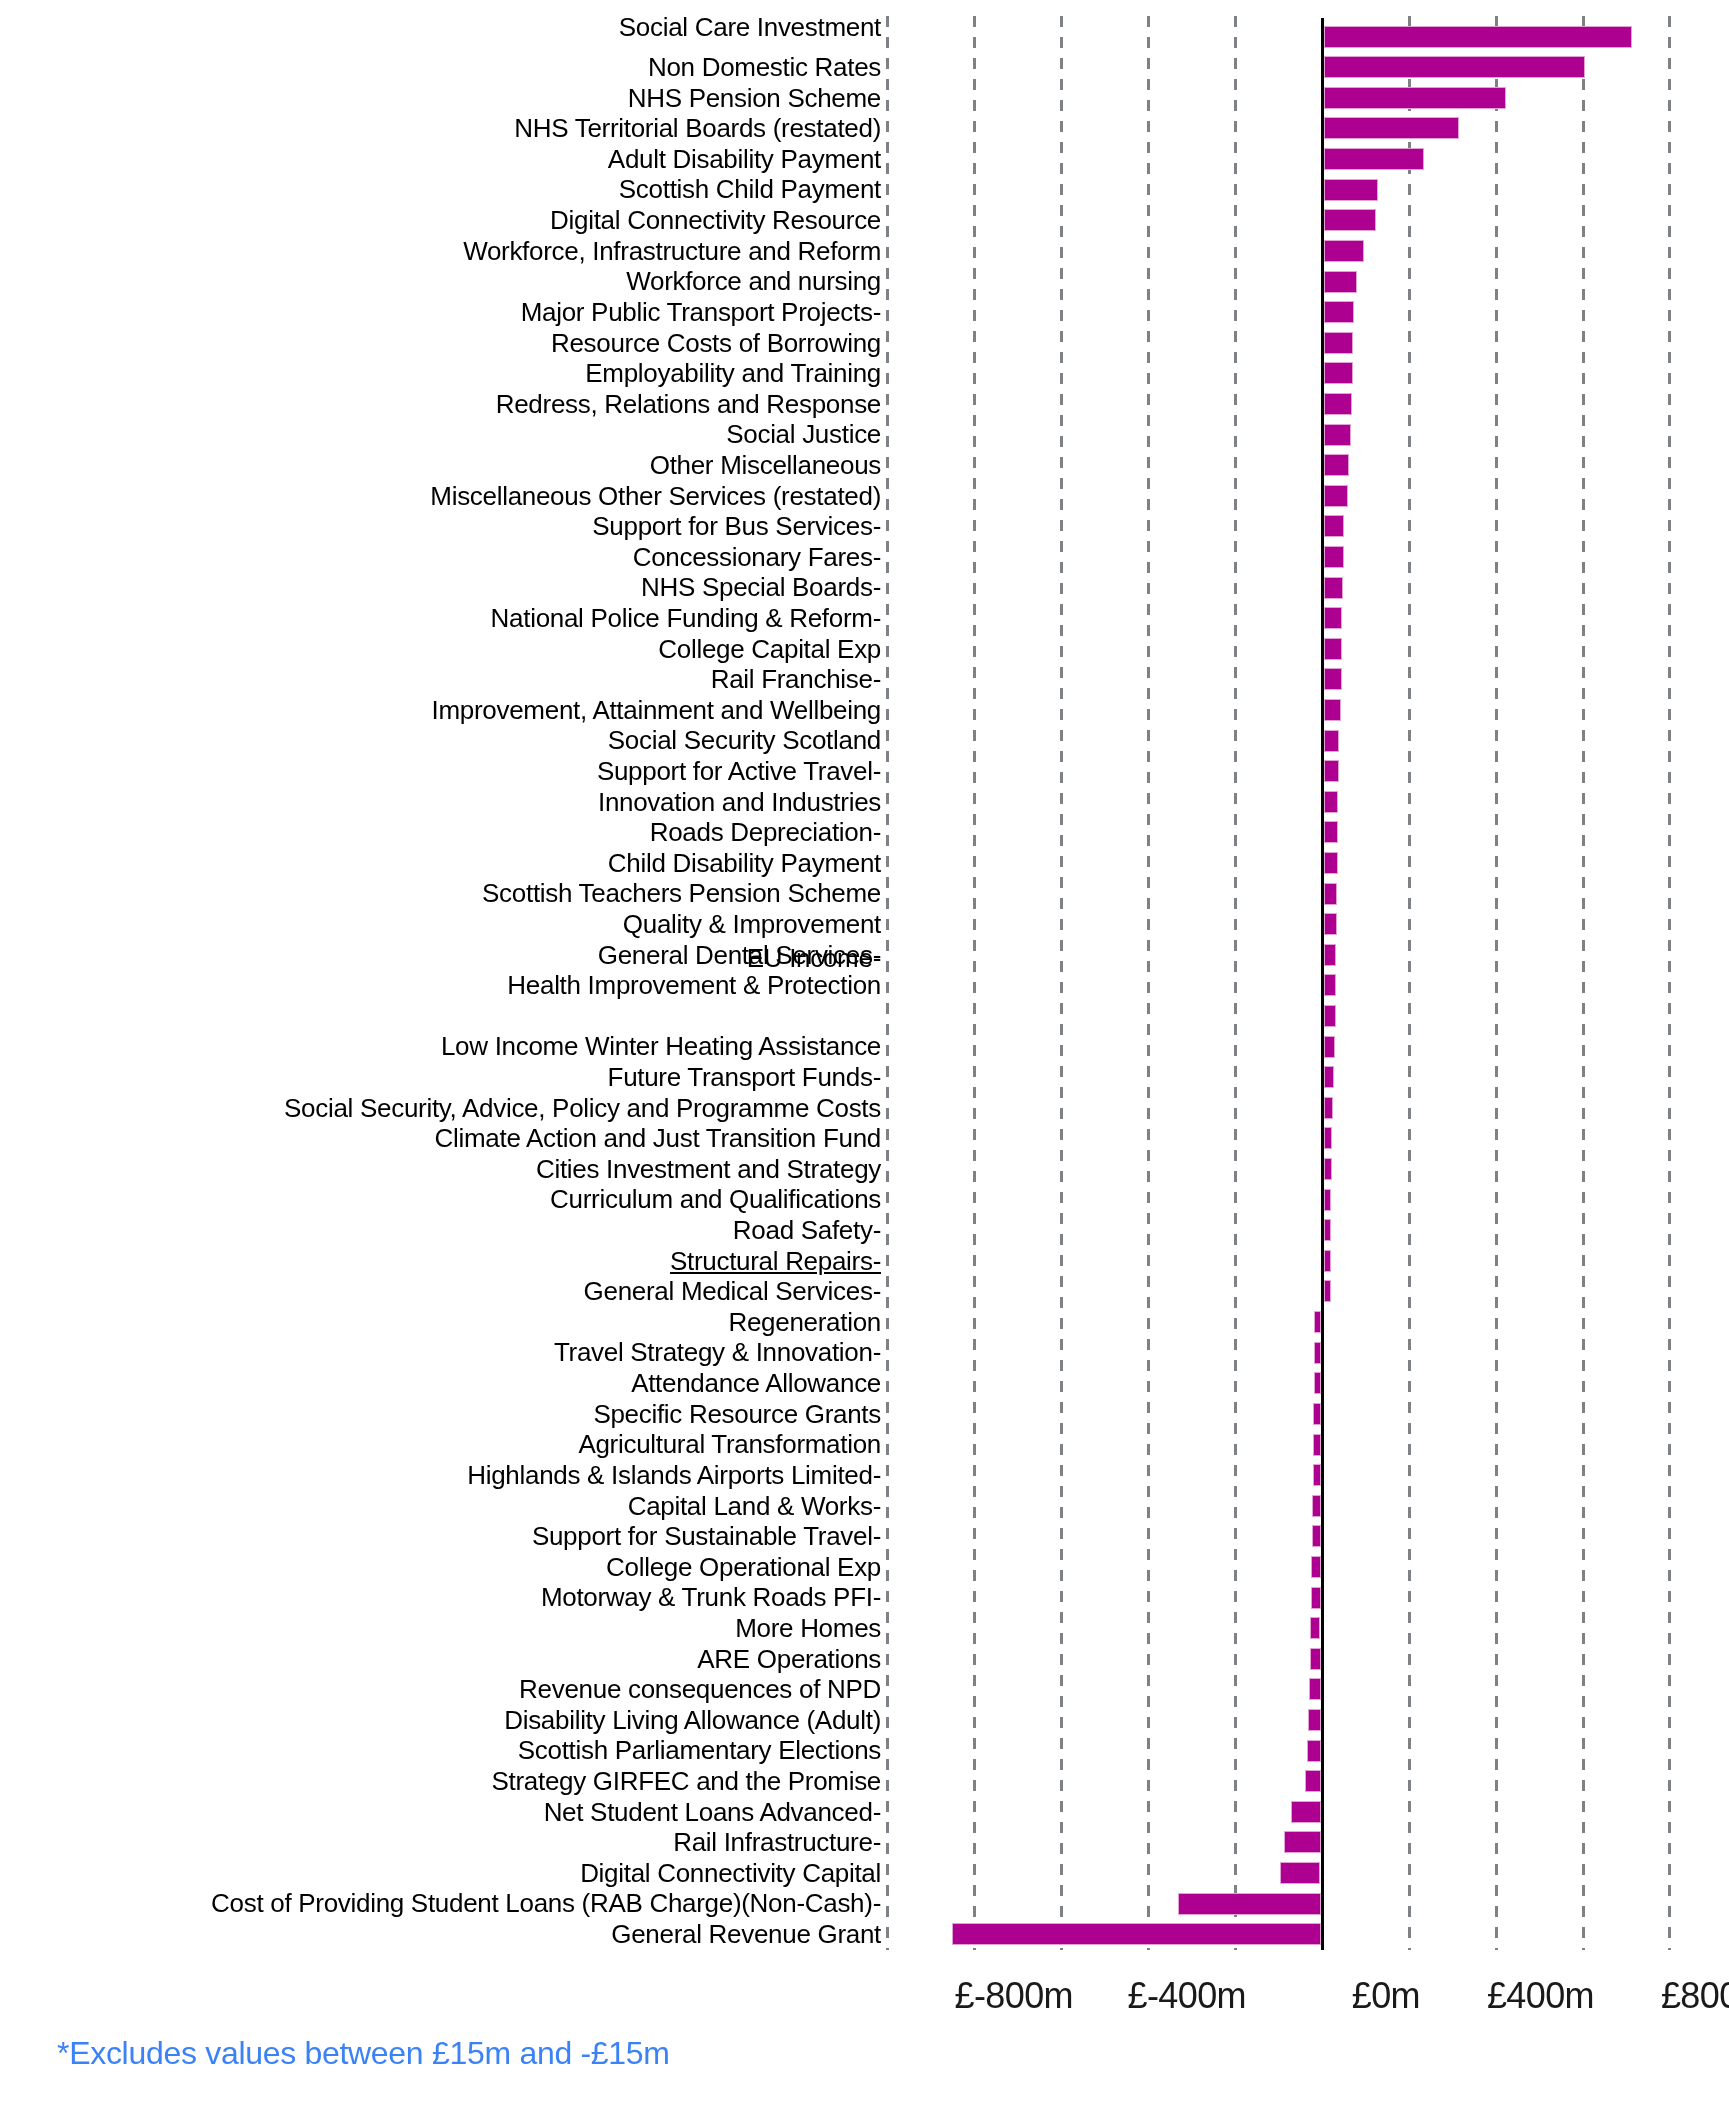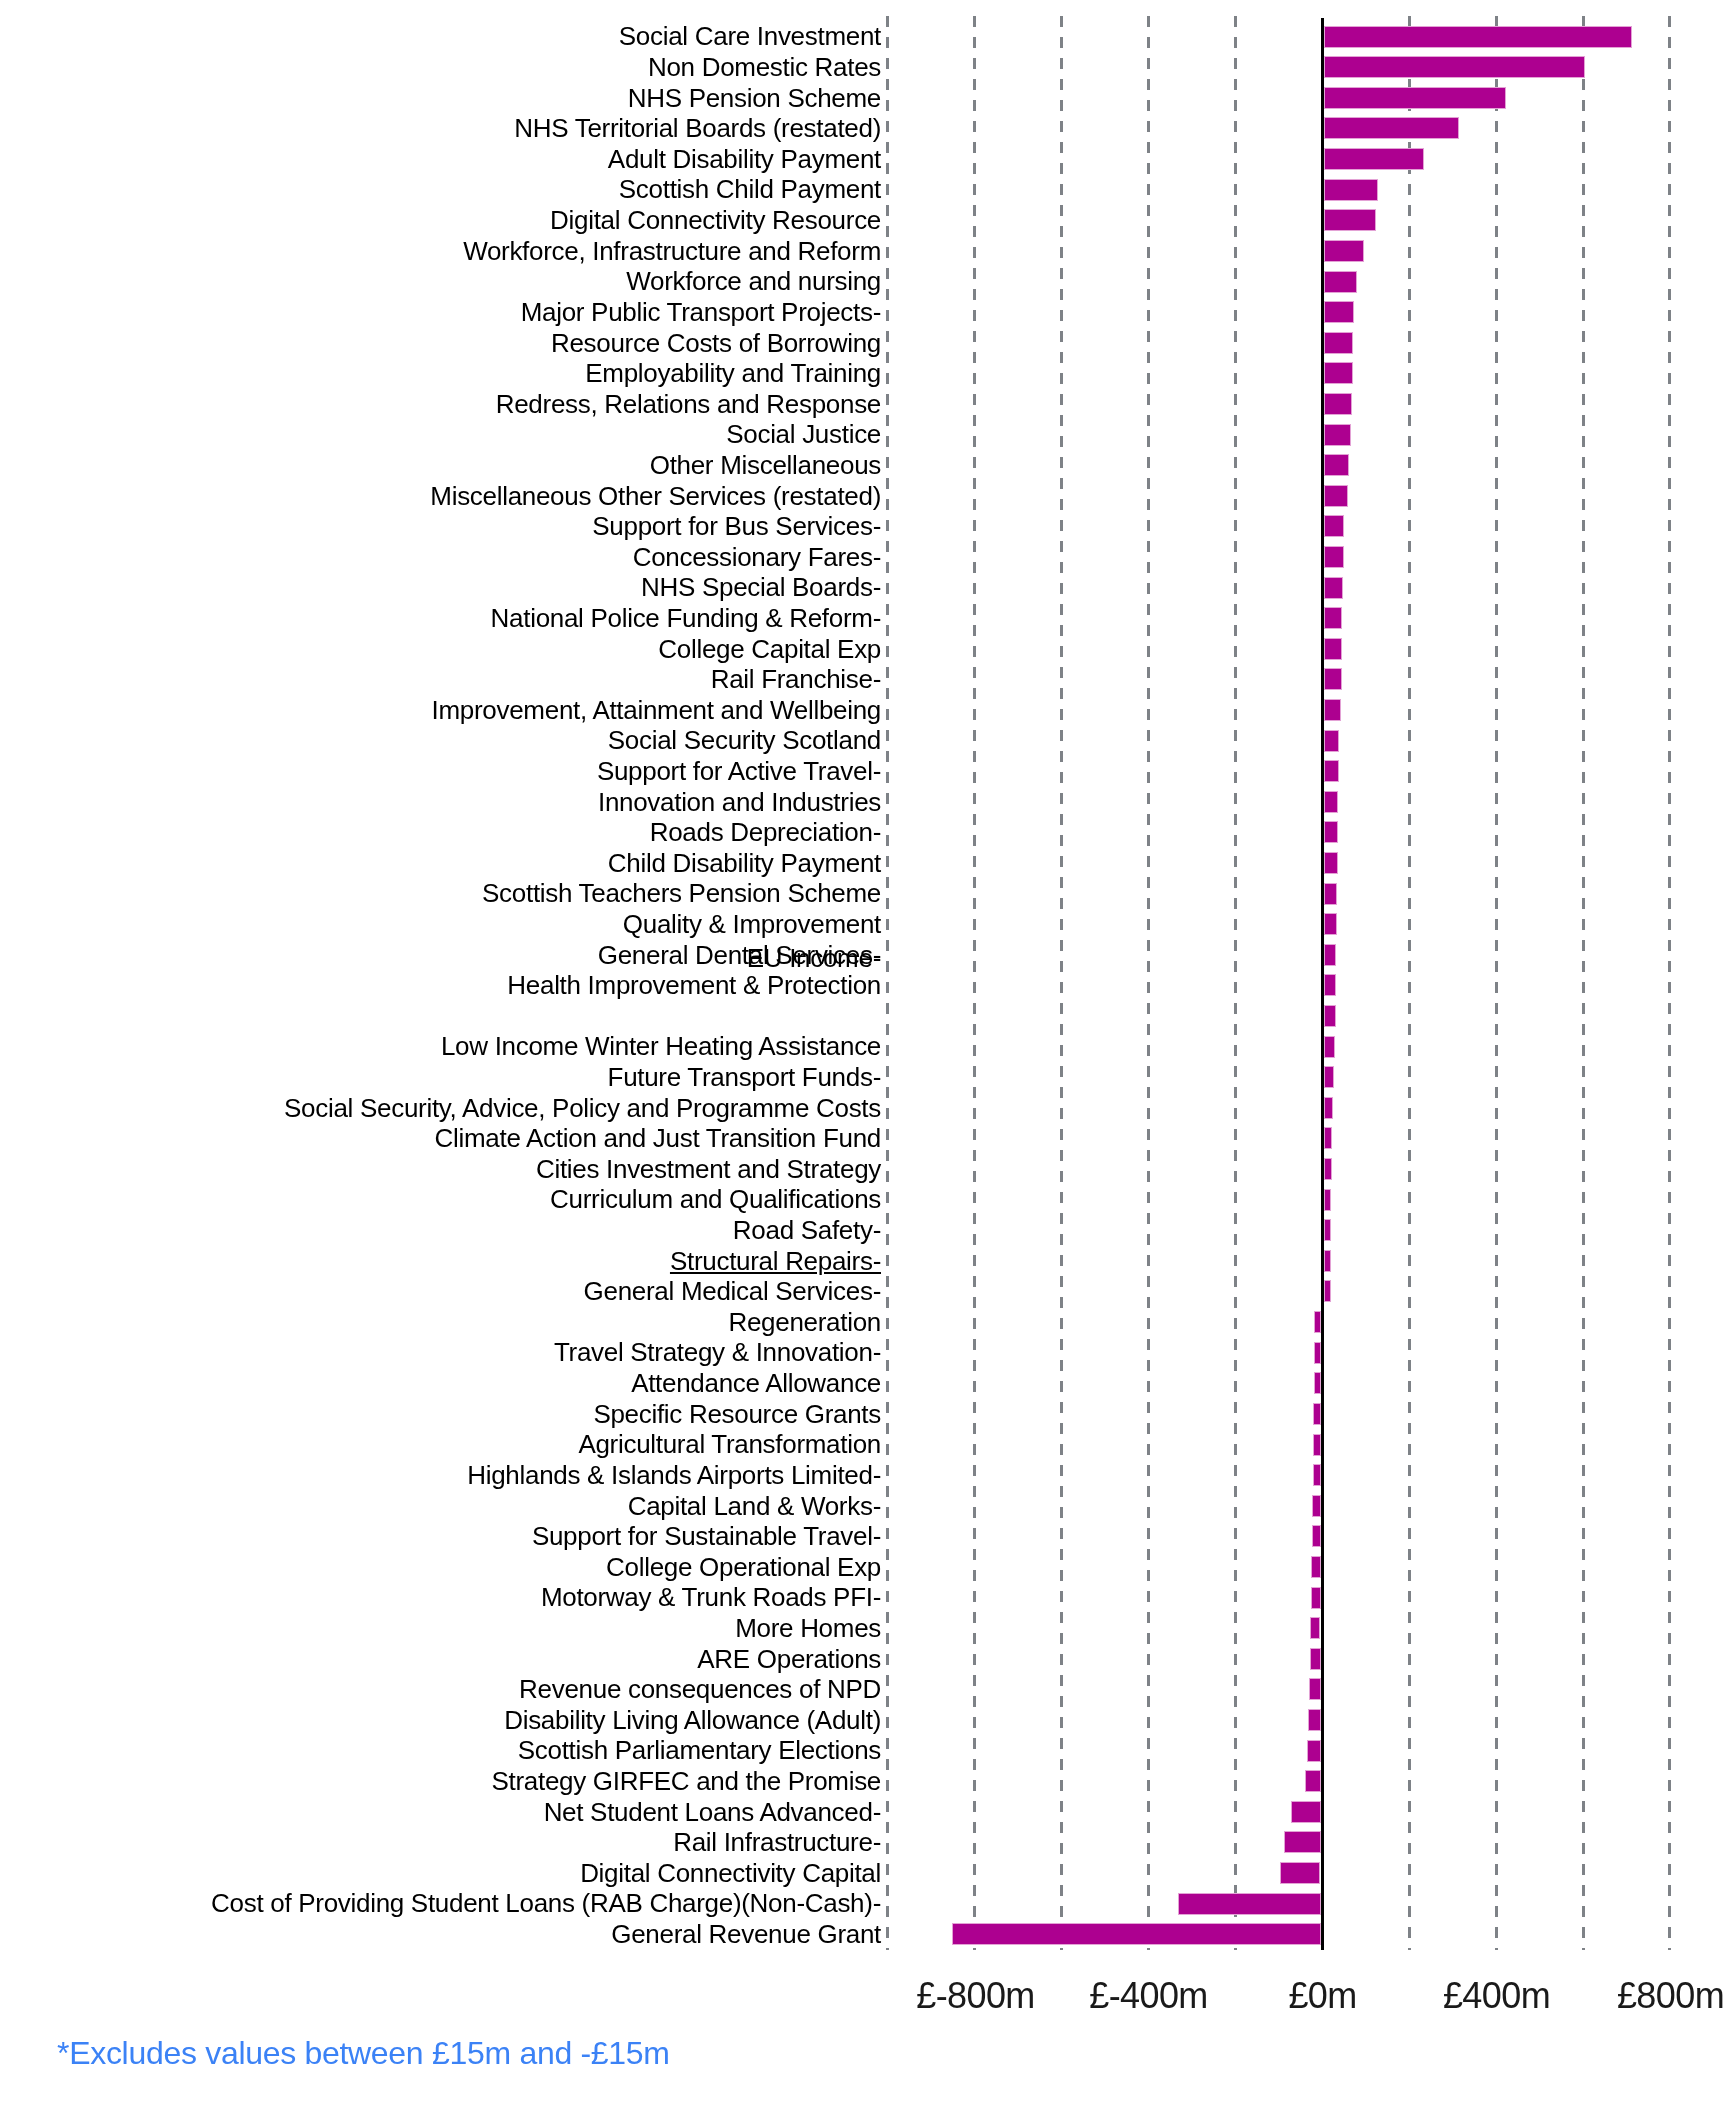--- a/index.html
+++ b/index.html
@@ -39,21 +39,21 @@
   .bar{
     position:absolute;
     height:22px;
     box-sizing:border-box;
     border:1.3px solid rgba(236,190,226,0.85);
   }
   .x-tick{
     position:absolute;
     top:1975px;
     width:195px;
-    text-align:center;
+    text-align:right;
     font-size:36px;
     color:#1a1a1a;
     letter-spacing:-0.6px;
   }
   #footnote{
     position:absolute;
     left:57px;
     top:2035px;
     font-size:32px;
     color:#3b82f6;
@@ -70,21 +70,21 @@
       <div class="gridline" style="left: 1060px;"></div>
       <div class="gridline" style="left: 1147px;"></div>
       <div class="gridline" style="left: 1234px;"></div>
       <div class="gridline" style="left: 1408px;"></div>
       <div class="gridline" style="left: 1495px;"></div>
       <div class="gridline" style="left: 1582px;"></div>
       <div class="gridline" style="left: 1668px;"></div>
       <div class="zero-axis" style="left: 1321px;"></div>
     </div>
   <div id="label-layer">
-      <div class="cat-label" style="top: 21px;">Social Care Investment</div>
+      <div class="cat-label" style="top: 12px;">Social Care Investment</div>
       <div class="cat-label" style="top: 52px;">Non Domestic Rates</div>
       <div class="cat-label" style="top: 83px;">NHS Pension Scheme</div>
       <div class="cat-label" style="top: 113px;">NHS Territorial Boards (restated)</div>
       <div class="cat-label" style="top: 144px;">Adult Disability Payment</div>
       <div class="cat-label" style="top: 174px;">Scottish Child Payment</div>
       <div class="cat-label" style="top: 205px;">Digital Connectivity Resource</div>
       <div class="cat-label" style="top: 236px;">Workforce, Infrastructure and Reform</div>
       <div class="cat-label" style="top: 266px; text-align: right;">Workforce and nursing</div>
       <div class="cat-label" style="top: 297px;">Major Public Transport Projects-</div>
       <div class="cat-label" style="top: 328px;">Resource Costs of Borrowing</div>

